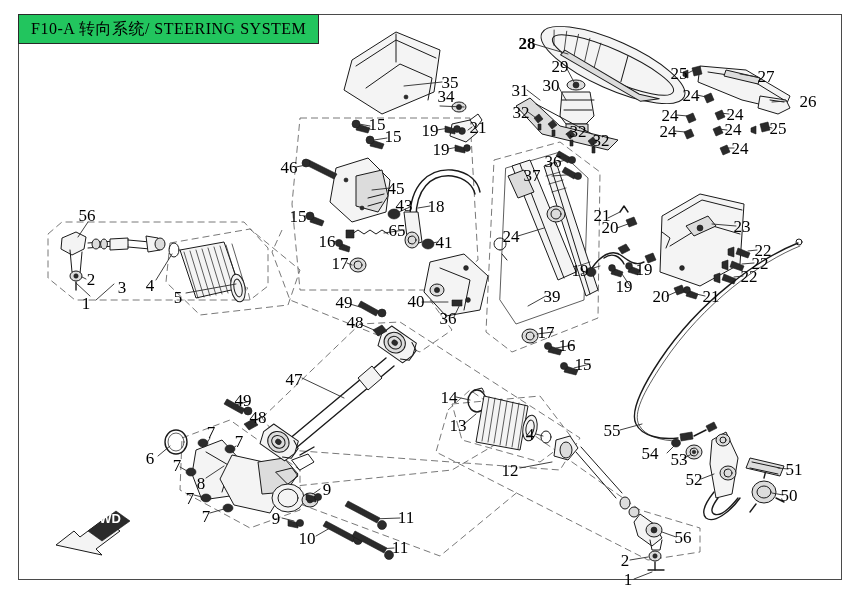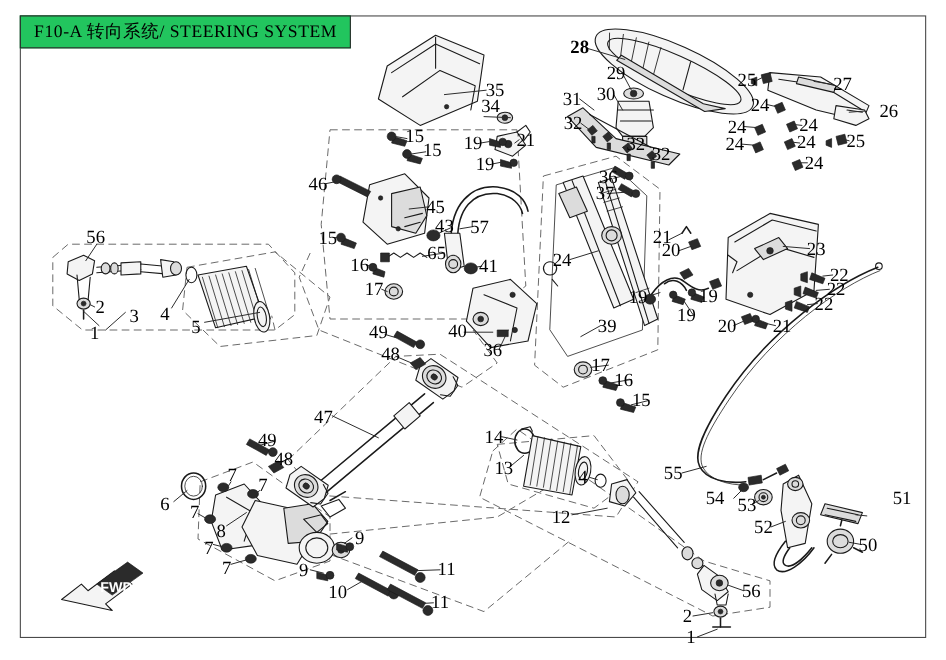--- a/index.html
+++ b/index.html
@@ -579,21 +579,21 @@
     <g>
       <path class="fl" d="M56 545 l18 -14 l6 6 l24 -18 l16 12 l-24 18 l6 6 Z"></path>
       <path class="fd" d="M88 531 l28 -20 l14 10 l-28 20 Z"></path>
     </g>
   </svg>
 
   <div class="title-box">
     <span class="t">F10-A 转向系统/ STEERING SYSTEM</span>
   </div>
 
-  <div class="lbl fwd-txt" style="left:106px;top:518px;color:#fff;margin-top:16px;">FWD</div>
+  <div class="lbl fwd-txt" style="left:106px;top:518px;color:#fff;">FWD</div>
 
   <div id="callouts">
       <div class="lbl" style="left: 86px; top: 303px;">1</div>
       <div class="lbl" style="left: 91px; top: 279px;">2</div>
       <div class="lbl" style="left: 122px; top: 287px;">3</div>
       <div class="lbl" style="left: 150px; top: 285px;">4</div>
       <div class="lbl" style="left: 178px; top: 297px;">5</div>
       <div class="lbl" style="left: 87px; top: 215px;">56</div>
       <div class="lbl" style="left: 150px; top: 458px;">6</div>
       <div class="lbl" style="left: 211px; top: 432px;">7</div>
@@ -650,36 +650,36 @@
       <div class="lbl" style="left: 551px; top: 85px;">30</div>
       <div class="lbl" style="left: 520px; top: 90px;">31</div>
       <div class="lbl" style="left: 521px; top: 112px;">32</div>
       <div class="lbl" style="left: 578px; top: 131px;">32</div>
       <div class="lbl" style="left: 601px; top: 140px;">32</div>
       <div class="lbl" style="left: 478px; top: 127px;">21</div>
       <div class="lbl" style="left: 446px; top: 96px;">34</div>
       <div class="lbl" style="left: 450px; top: 82px;">35</div>
       <div class="lbl" style="left: 553px; top: 161px;">36</div>
       <div class="lbl" style="left: 448px; top: 318px;">36</div>
-      <div class="lbl" style="left: 550px; top: 175px;">37</div>
+      <div class="lbl" style="left: 532px; top: 175px;">37</div>
       <div class="lbl" style="left: 511px; top: 236px;">24</div>
       <div class="lbl" style="left: 552px; top: 296px;">39</div>
       <div class="lbl" style="left: 416px; top: 301px;">40</div>
       <div class="lbl" style="left: 444px; top: 242px;">41</div>
-      <div class="lbl" style="left: 436px; top: 206px;">57</div>
+      <div class="lbl" style="left: 436px; top: 206px;">18</div>
       <div class="lbl" style="left: 404px; top: 205px;">43</div>
       <div class="lbl" style="left: 397px; top: 230px;">65</div>
       <div class="lbl" style="left: 396px; top: 188px;">45</div>
       <div class="lbl" style="left: 289px; top: 167px;">46</div>
       <div class="lbl" style="left: 294px; top: 379px;">47</div>
       <div class="lbl" style="left: 355px; top: 322px;">48</div>
       <div class="lbl" style="left: 258px; top: 417px;">48</div>
       <div class="lbl" style="left: 344px; top: 302px;">49</div>
       <div class="lbl" style="left: 243px; top: 400px;">49</div>
       <div class="lbl" style="left: 789px; top: 495px;">50</div>
-      <div class="lbl" style="left: 794px; top: 453px; margin-left: 26px;">51</div>
+      <div class="lbl" style="left: 794px; top: 469px;">51</div>
       <div class="lbl" style="left: 694px; top: 479px;">52</div>
       <div class="lbl" style="left: 679px; top: 459px;">53</div>
       <div class="lbl" style="left: 650px; top: 453px;">54</div>
       <div class="lbl" style="left: 612px; top: 430px;">55</div>
     </div>
 
 </div>
 
 </body></html>

